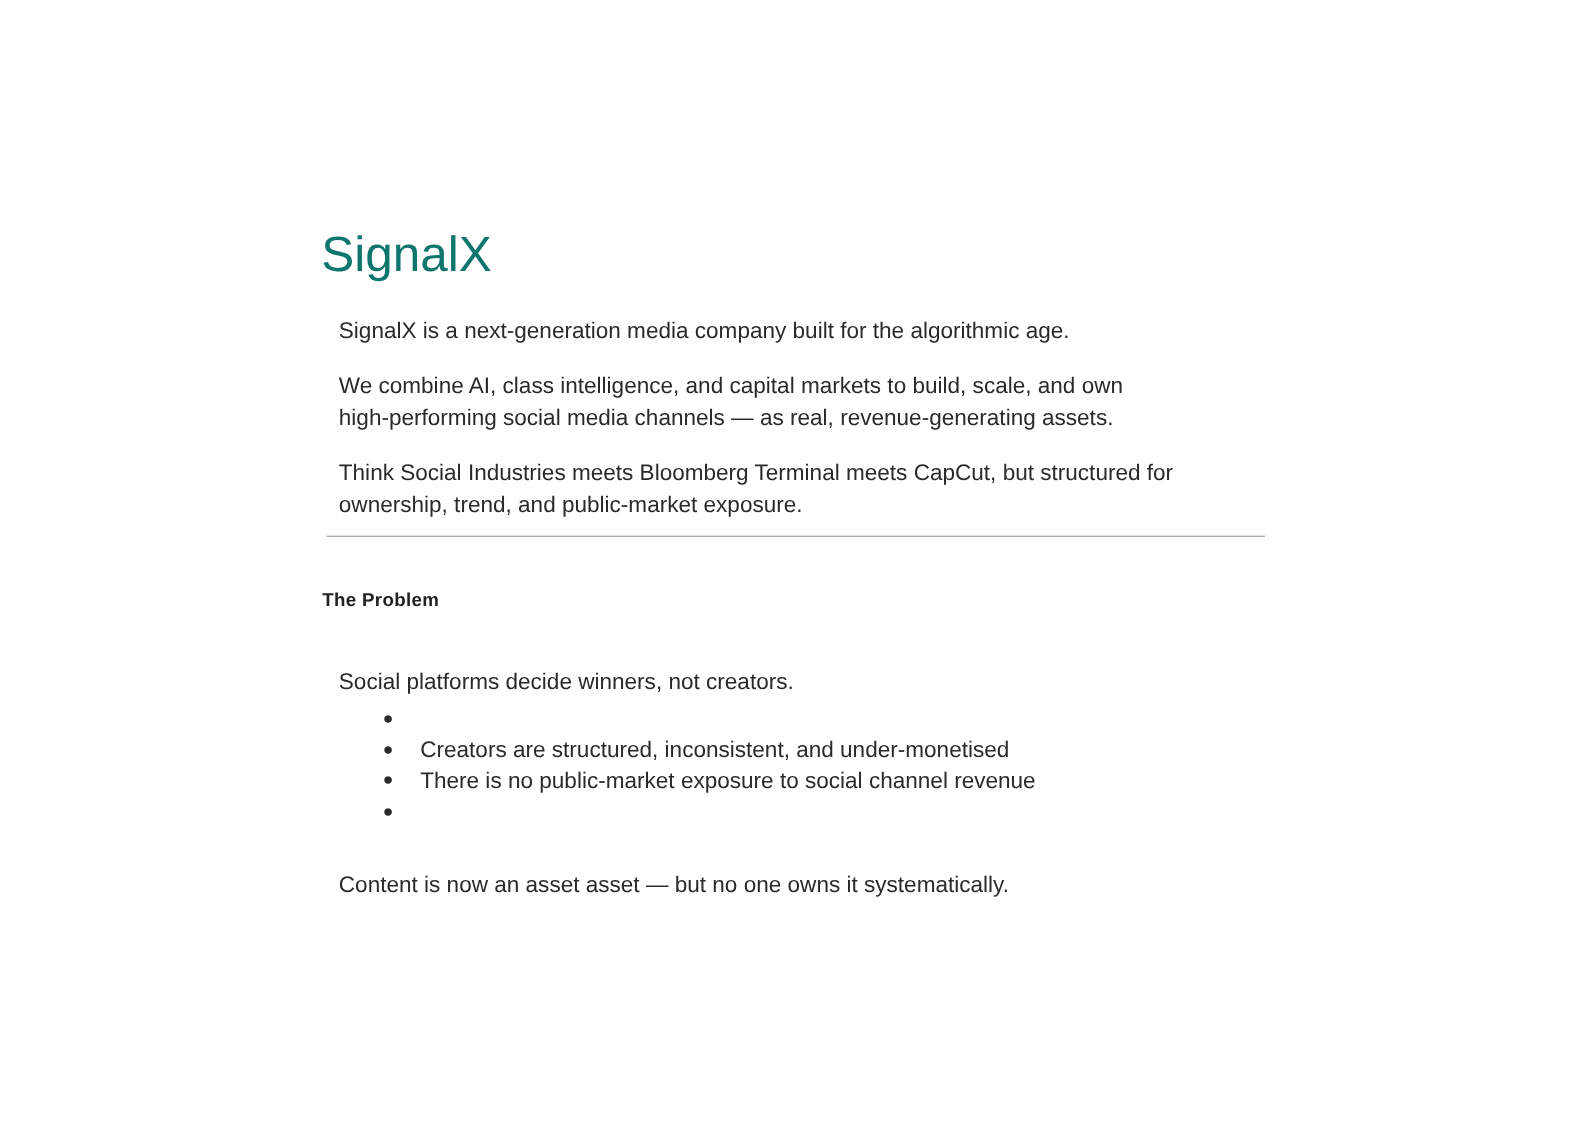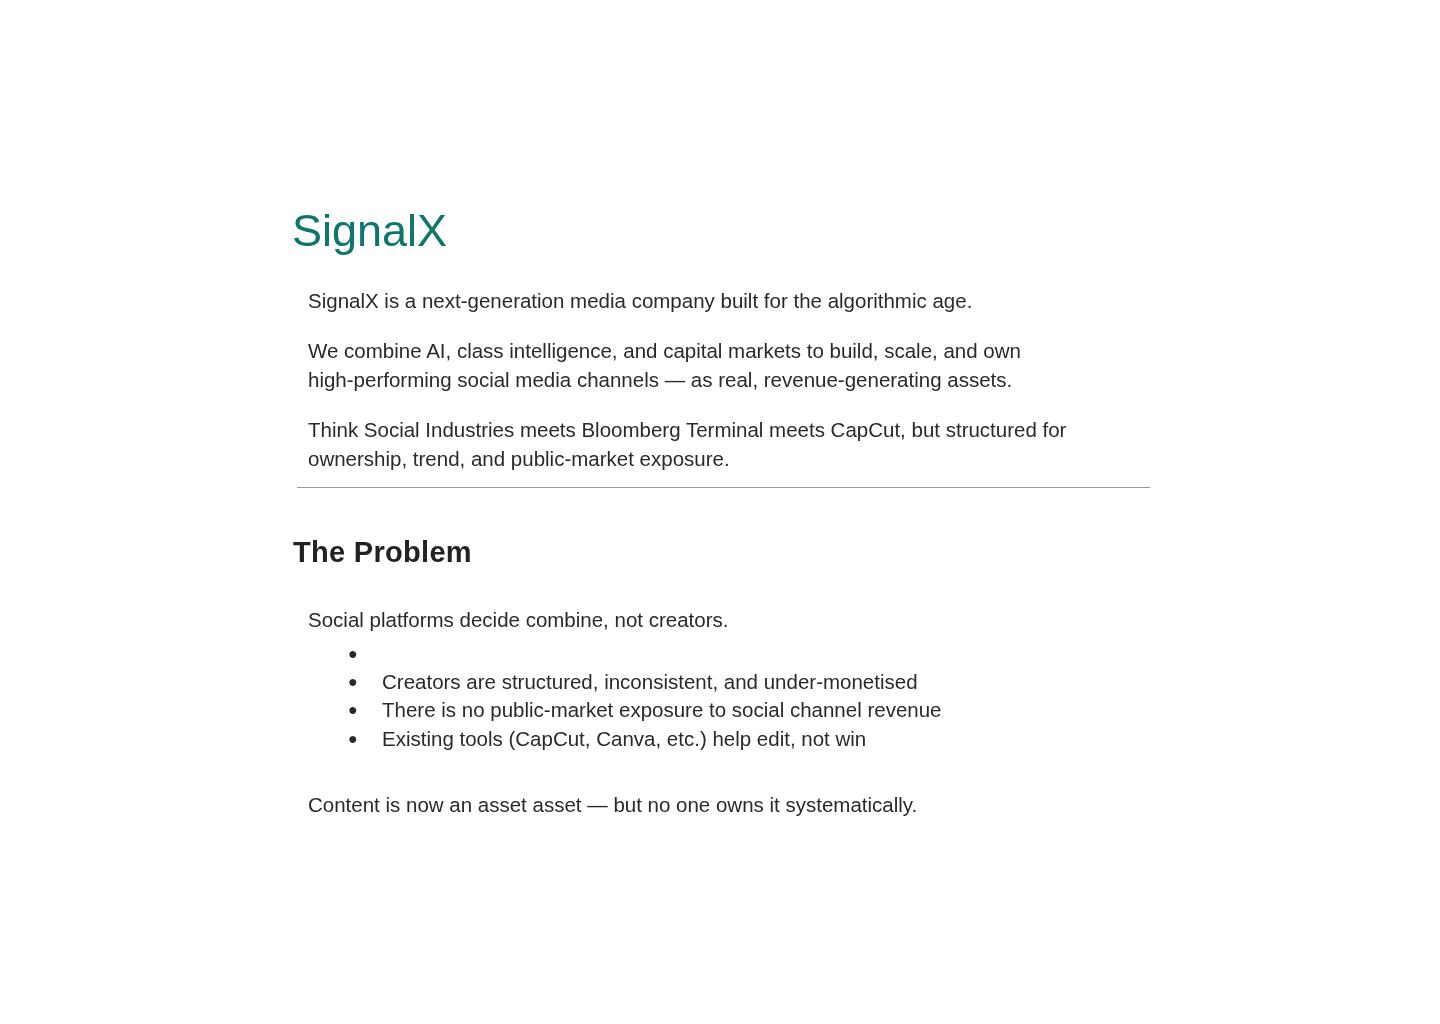--- a/index.html
+++ b/index.html
@@ -2,49 +2,48 @@
 <html><head>
 <meta charset="utf-8">
 <style>
   html, body { margin:0; padding:0; background:#ffffff; }
   body { width:1440px; height:1024px; position:relative; overflow:hidden;
          font-family:"Liberation Sans", sans-serif; color:#222222; }
   .doc { position:absolute; left:292px; top:0; width:860px; }
   h1 { position:absolute; left:0; top:205px; margin:0; font-size:45px; font-weight:normal; color:#0f766e; white-space:nowrap; }
   .p { position:absolute; left:0; margin:16px; font-size:20.5px; line-height:29px; color:#2a2a2a; white-space:nowrap; }
   hr { position:absolute; left:5px; top:487px; width:853px; margin:0; border:none; border-top:1.5px solid #9a9a9a; }
-  h2 { position:absolute; left:1px; top:536px; margin:0; font-size:29px; font-weight:bold; color:#222; white-space:nowrap; letter-spacing:0.3px; }
+  h2 { position:absolute; left:1px; top:536px; margin:0; font-size:17px; font-weight:bold; color:#222; white-space:nowrap; letter-spacing:0.3px; }
   ul { position:absolute; left:56px; top:640px; margin:0; padding:0; list-style:none; }
   li { font-size:20.5px; line-height:28.2px; color:#2a2a2a; white-space:nowrap; display:flex; }
   .bullet { width:34px; font-size:16px; }
 </style>
 </head>
 <body>
 
 <div class="doc">
   <h1>SignalX</h1>
   <p class="p" style="top:270px">SignalX is a next-generation media company built for the algorithmic age.</p>
   <p class="p" style="top:320px">We combine AI, class intelligence, and capital markets to build, scale, and own</p>
   <p class="p" style="top:349px">high-performing social media channels — as real, revenue-generating assets.</p>
   <p class="p" style="top:399px">Think Social Industries meets Bloomberg Terminal meets CapCut, but structured for</p>
   <p class="p" style="top:428px">ownership, trend, and public-market exposure.</p>
   <hr>
   <h2>The Problem</h2>
-  <p class="p" style="top:589px">Social platforms decide combine, not creators.</p>
+  <p class="p" style="top:589px">Social platforms decide winners, not creators.</p>
   <ul>
     <li>
         <span class="bullet">●</span>
       </li>
     <li>
         <span class="bullet">●</span>
         <span>Creators are structured, inconsistent, and under-monetised</span>
       </li>
     <li>
         <span class="bullet">●</span>
         <span>There is no public-market exposure to social channel revenue</span>
       </li>
     <li>
         <span class="bullet">●</span>
-        <span>Existing tools (CapCut, Canva, etc.) help edit, not win</span>
       </li>
   </ul>
   <p class="p" style="top:774px">Content is now an asset asset — but no one owns it systematically.</p>
 </div>
 
 </body></html>

